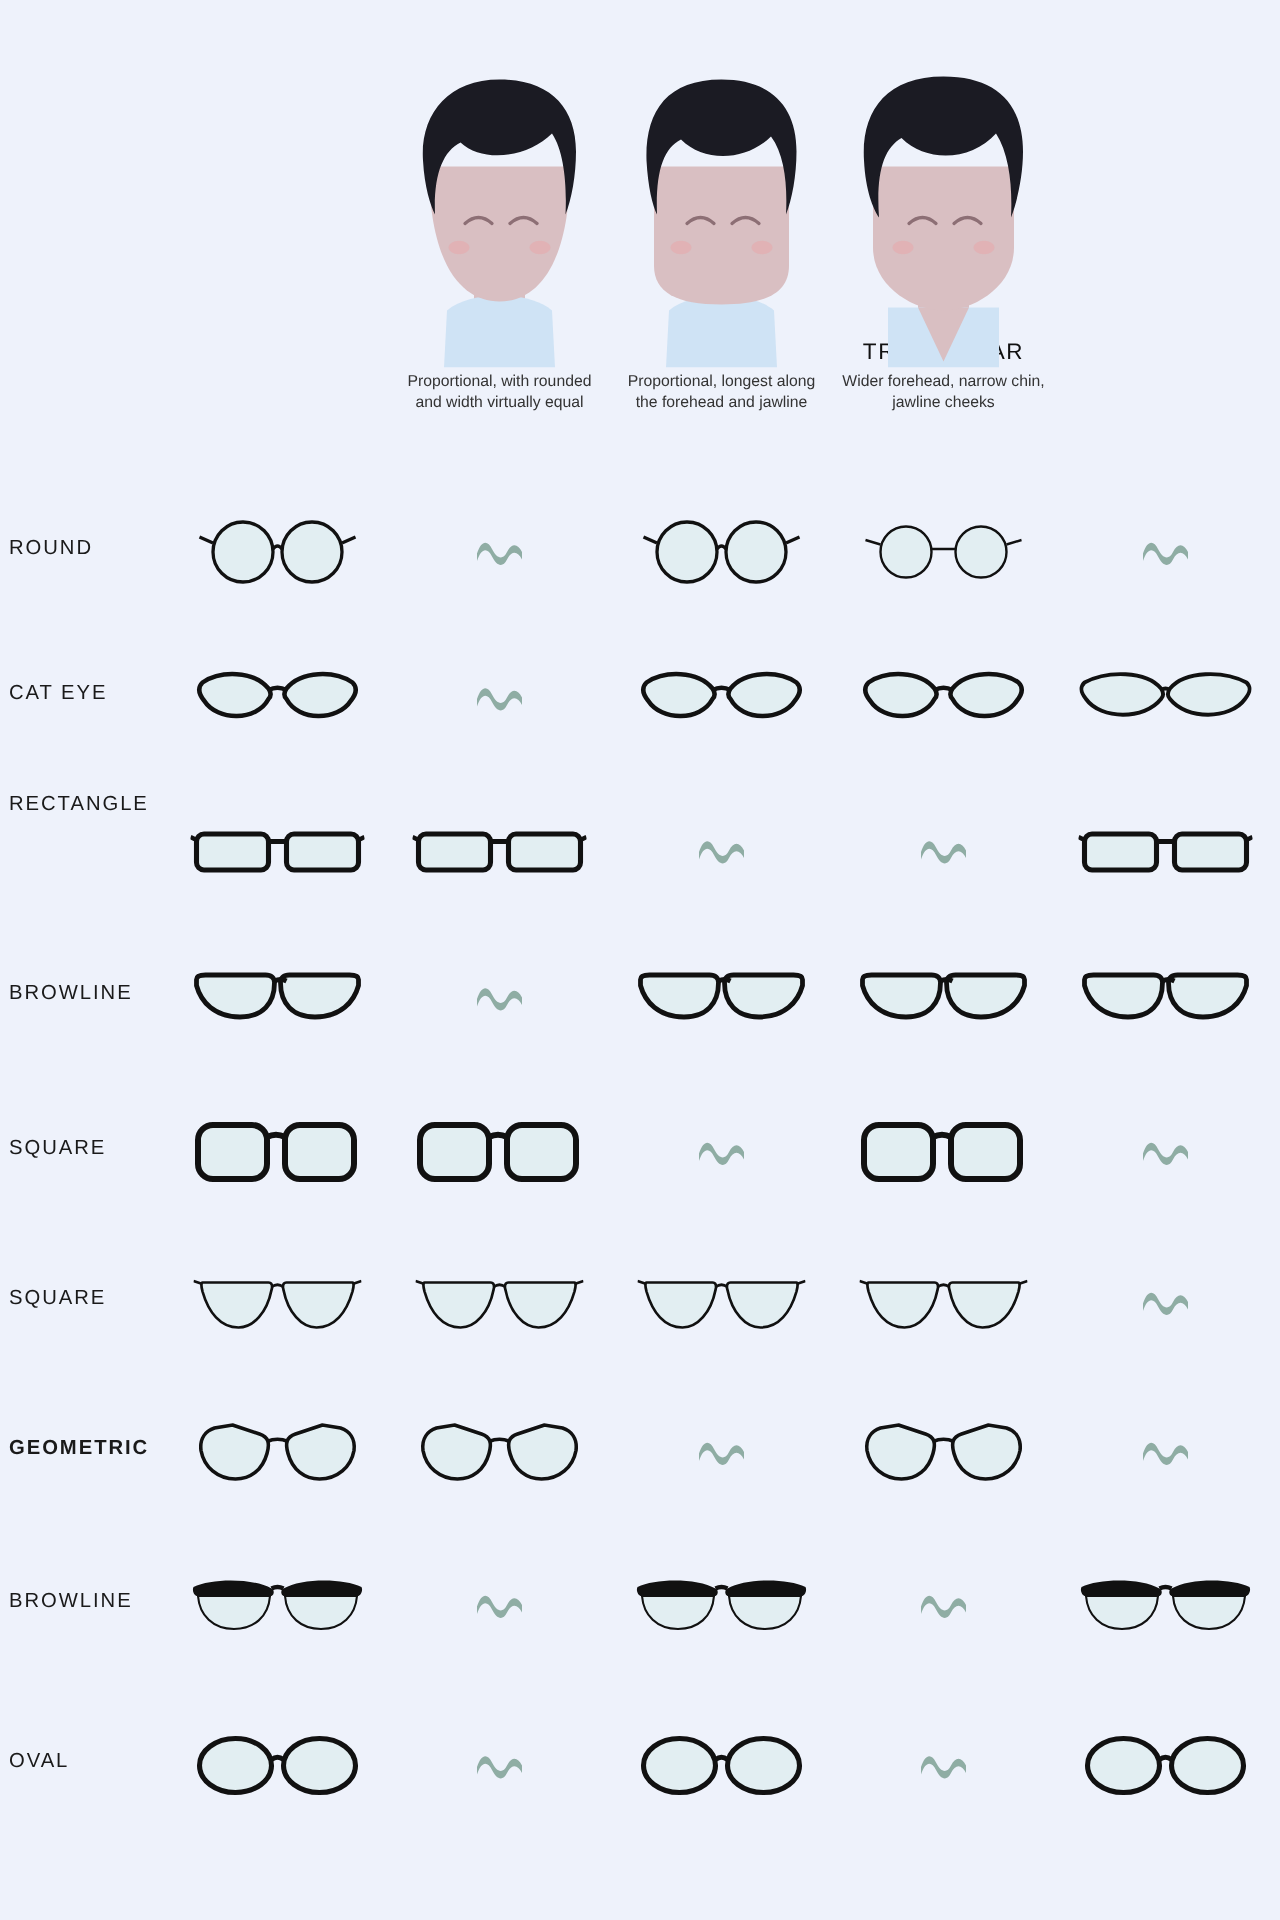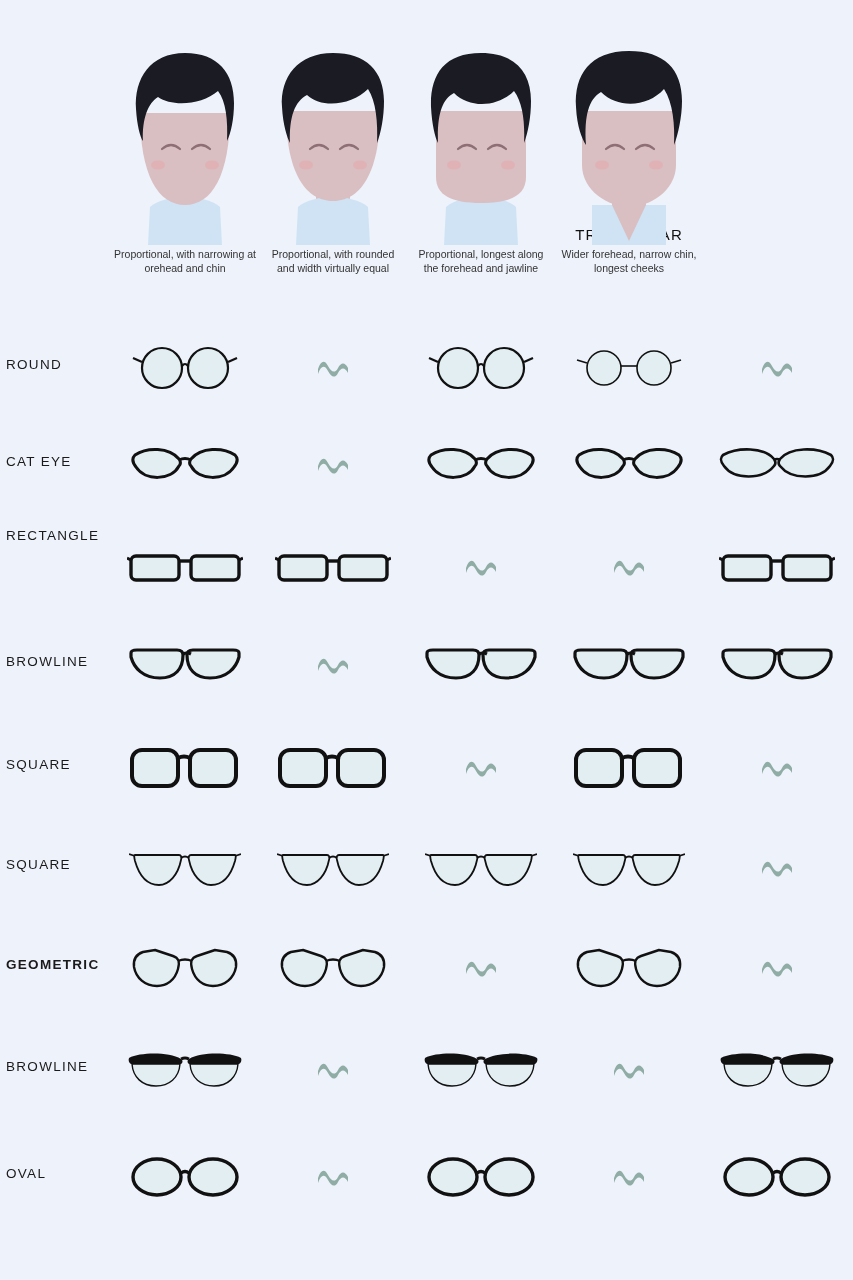--- a/index.html
+++ b/index.html
@@ -79,35 +79,20 @@
 
   .squiggle {
     color: #8fada4;
   }
 </style>
 </head>
 <body>
 
 <div id="chart">
   <div class="header-row" id="header-row">
-      <div class="face-col" style="left: 110px;">
-        <div class="face-art"><svg width="150" height="200" viewBox="0 0 150 200" xmlns="http://www.w3.org/2000/svg">
-    <path d="M58,138 L58,168 L92,168 L92,138 Z" fill="#d9bfc2"></path>
-    <path d="M40,162 C48,155 62,152 75,152 C88,152 102,155 110,162 L112,200 L38,200 Z" fill="#cfe3f5"></path>
-    <path d="M30,68 C30,130 48,160 75,160 C102,160 120,130 120,68 Z" fill="#d9bfc2"></path>
-    <ellipse cx="75" cy="150" rx="0" ry="0" fill="none"></ellipse>
-    <path d="M75,8 C40,8 24,34 26,64 C27,80 30,92 33,96 C32,74 38,58 48,52 C62,62 92,60 108,46 C116,56 118,76 117,96 C121,88 124,74 124,58 C124,28 108,8 75,8 Z" fill="#1b1b23"></path>
-    <path d="M52,104 q9,-8 18,0" stroke="#8d6f75" stroke-width="2.2" fill="none" stroke-linecap="round"></path>
-    <path d="M82,104 q9,-8 18,0" stroke="#8d6f75" stroke-width="2.2" fill="none" stroke-linecap="round"></path>
-    <ellipse cx="48" cy="120" rx="7" ry="4.5" fill="#e7a8ab" opacity="0.55"></ellipse>
-    <ellipse cx="102" cy="120" rx="7" ry="4.5" fill="#e7a8ab" opacity="0.55"></ellipse>
-  </svg></div>
-        <div class="face-title">OVAL</div>
-        <div class="face-desc">Proportional, with narrowing at orehead and chin</div>
-      </div>
       <div class="face-col" style="left: 258px;">
         <div class="face-art"><svg width="150" height="200" viewBox="0 0 150 200" xmlns="http://www.w3.org/2000/svg">
     <path d="M58,138 L58,168 L92,168 L92,138 Z" fill="#d9bfc2"></path>
     <path d="M40,162 C48,155 62,152 75,152 C88,152 102,155 110,162 L112,200 L38,200 Z" fill="#cfe3f5"></path>
     <path d="M28,66 C28,132 50,156 75,156 C100,156 122,132 122,66 Z" fill="#d9bfc2"></path>
     <ellipse cx="75" cy="150" rx="0" ry="0" fill="none"></ellipse>
     <path d="M75,8 C40,8 22,32 24,62 C25,80 29,92 32,98 C31,72 37,56 49,50 C64,64 94,60 110,44 C118,56 120,78 119,98 C123,88 126,72 126,56 C126,26 108,8 75,8 Z" fill="#1b1b23"></path>
     <path d="M52,104 q9,-8 18,0" stroke="#8d6f75" stroke-width="2.2" fill="none" stroke-linecap="round"></path>
     <path d="M82,104 q9,-8 18,0" stroke="#8d6f75" stroke-width="2.2" fill="none" stroke-linecap="round"></path>
     <ellipse cx="48" cy="120" rx="7" ry="4.5" fill="#e7a8ab" opacity="0.55"></ellipse>
@@ -138,21 +123,21 @@
               <path d="M58,160 L75,196 L92,160 Z" fill="#d9bfc2"></path>
     <path d="M28,66 L28,120 C28,146 55,162 75,162 C95,162 122,146 122,120 L122,66 Z" fill="#d9bfc2"></path>
     <ellipse cx="75" cy="150" rx="0" ry="0" fill="none"></ellipse>
     <path d="M75,6 C36,6 20,30 22,62 C23,82 28,94 32,100 C30,70 35,54 47,47 C64,64 94,62 110,44 C119,58 121,80 120,100 C124,90 128,72 128,56 C128,24 110,6 75,6 Z" fill="#1b1b23"></path>
     <path d="M52,104 q9,-8 18,0" stroke="#8d6f75" stroke-width="2.2" fill="none" stroke-linecap="round"></path>
     <path d="M82,104 q9,-8 18,0" stroke="#8d6f75" stroke-width="2.2" fill="none" stroke-linecap="round"></path>
     <ellipse cx="48" cy="120" rx="7" ry="4.5" fill="#e7a8ab" opacity="0.55"></ellipse>
     <ellipse cx="102" cy="120" rx="7" ry="4.5" fill="#e7a8ab" opacity="0.55"></ellipse>
   </svg></div>
         <div class="face-title">TRIANGULAR</div>
-        <div class="face-desc">Wider forehead, narrow chin, longest cheeks</div>
+        <div class="face-desc">Wider forehead, narrow chin, jawline cheeks</div>
       </div>
     </div>
   <div id="grid">
       <div class="row-label" style="top: 357px;">ROUND</div>
       <div class="cell" style="left: 110px; top: 333px;">
         <svg width="110" height="52" viewBox="0 0 110 52" xmlns="http://www.w3.org/2000/svg">
         <circle cx="32" cy="26" r="20" fill="#e2eef2" stroke="#111" stroke-width="2.2"></circle>
         <circle cx="78" cy="26" r="20" fill="#e2eef2" stroke="#111" stroke-width="2.2"></circle>
         <path d="M52,24 q3,-4 6,0" stroke="#111" stroke-width="2.2" fill="none"></path>
         <path d="M12,20 L3,16" stroke="#111" stroke-width="2.2"></path>

